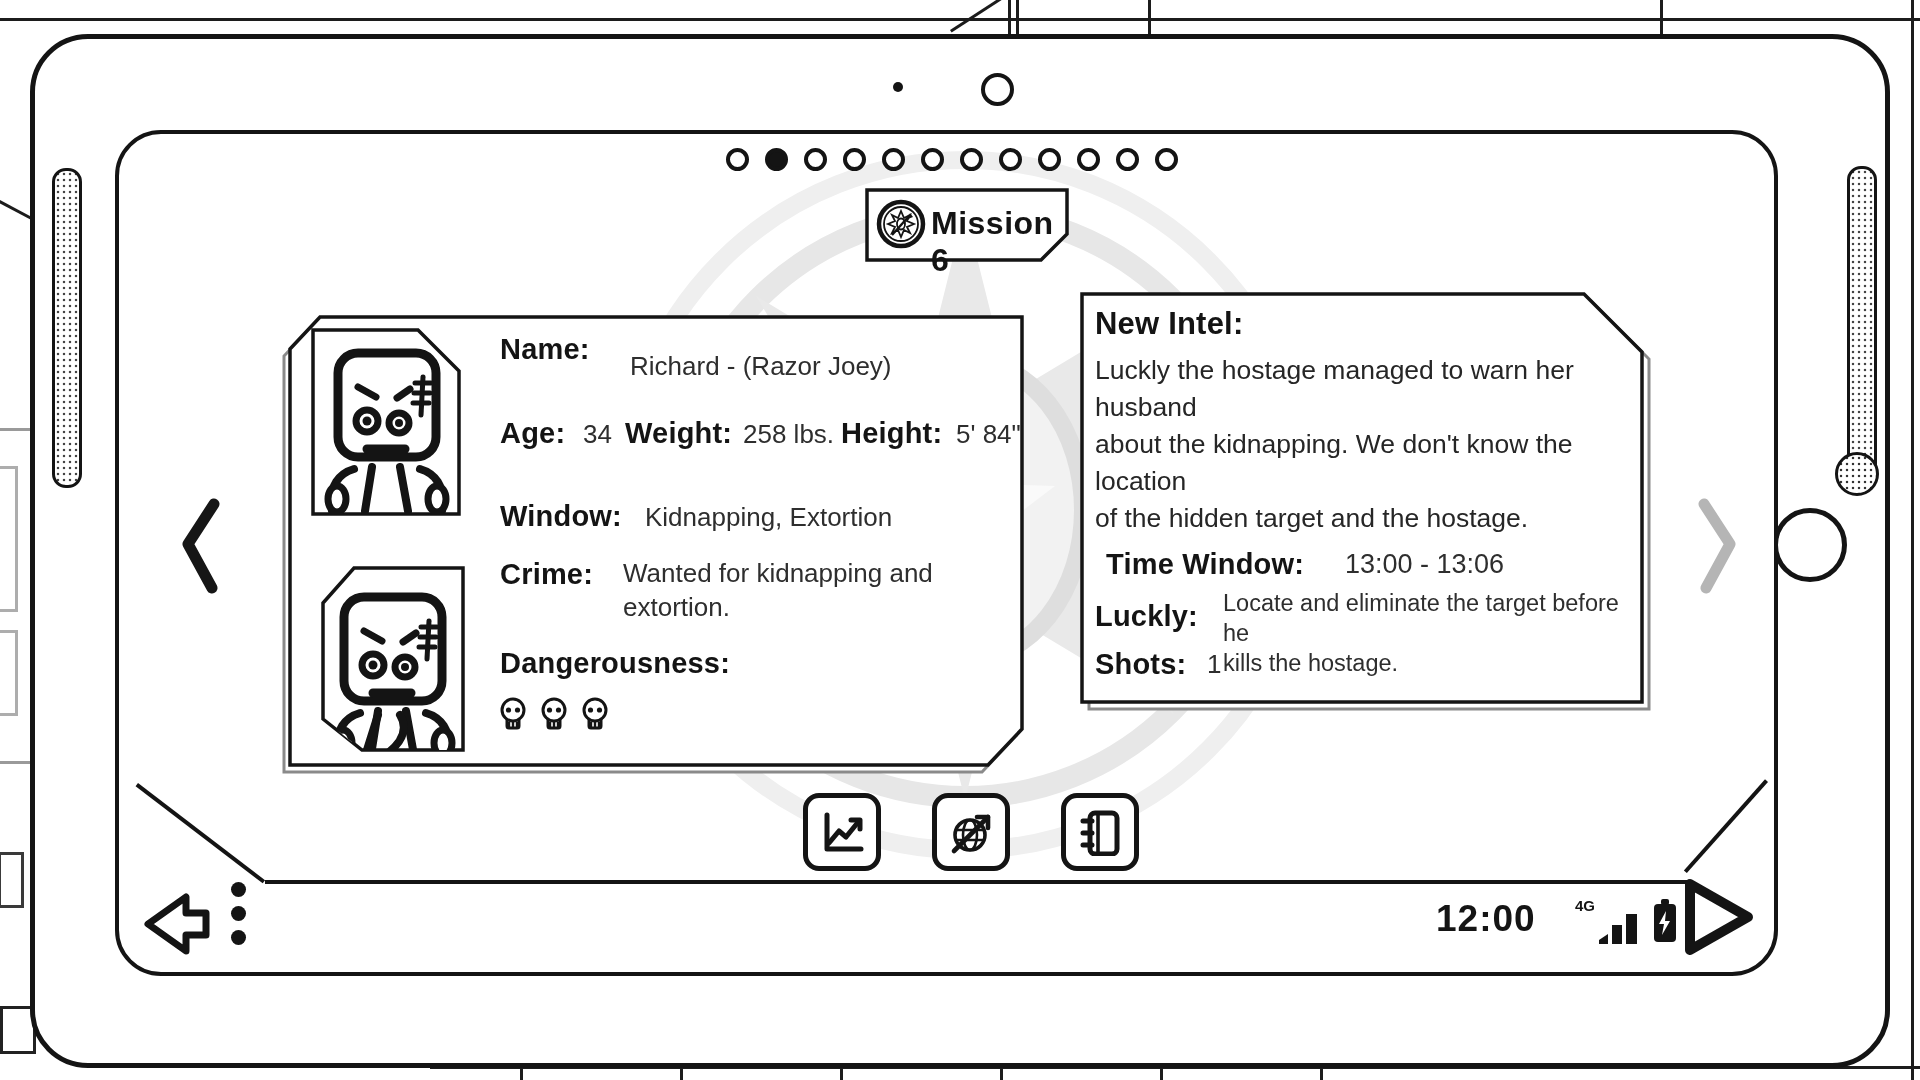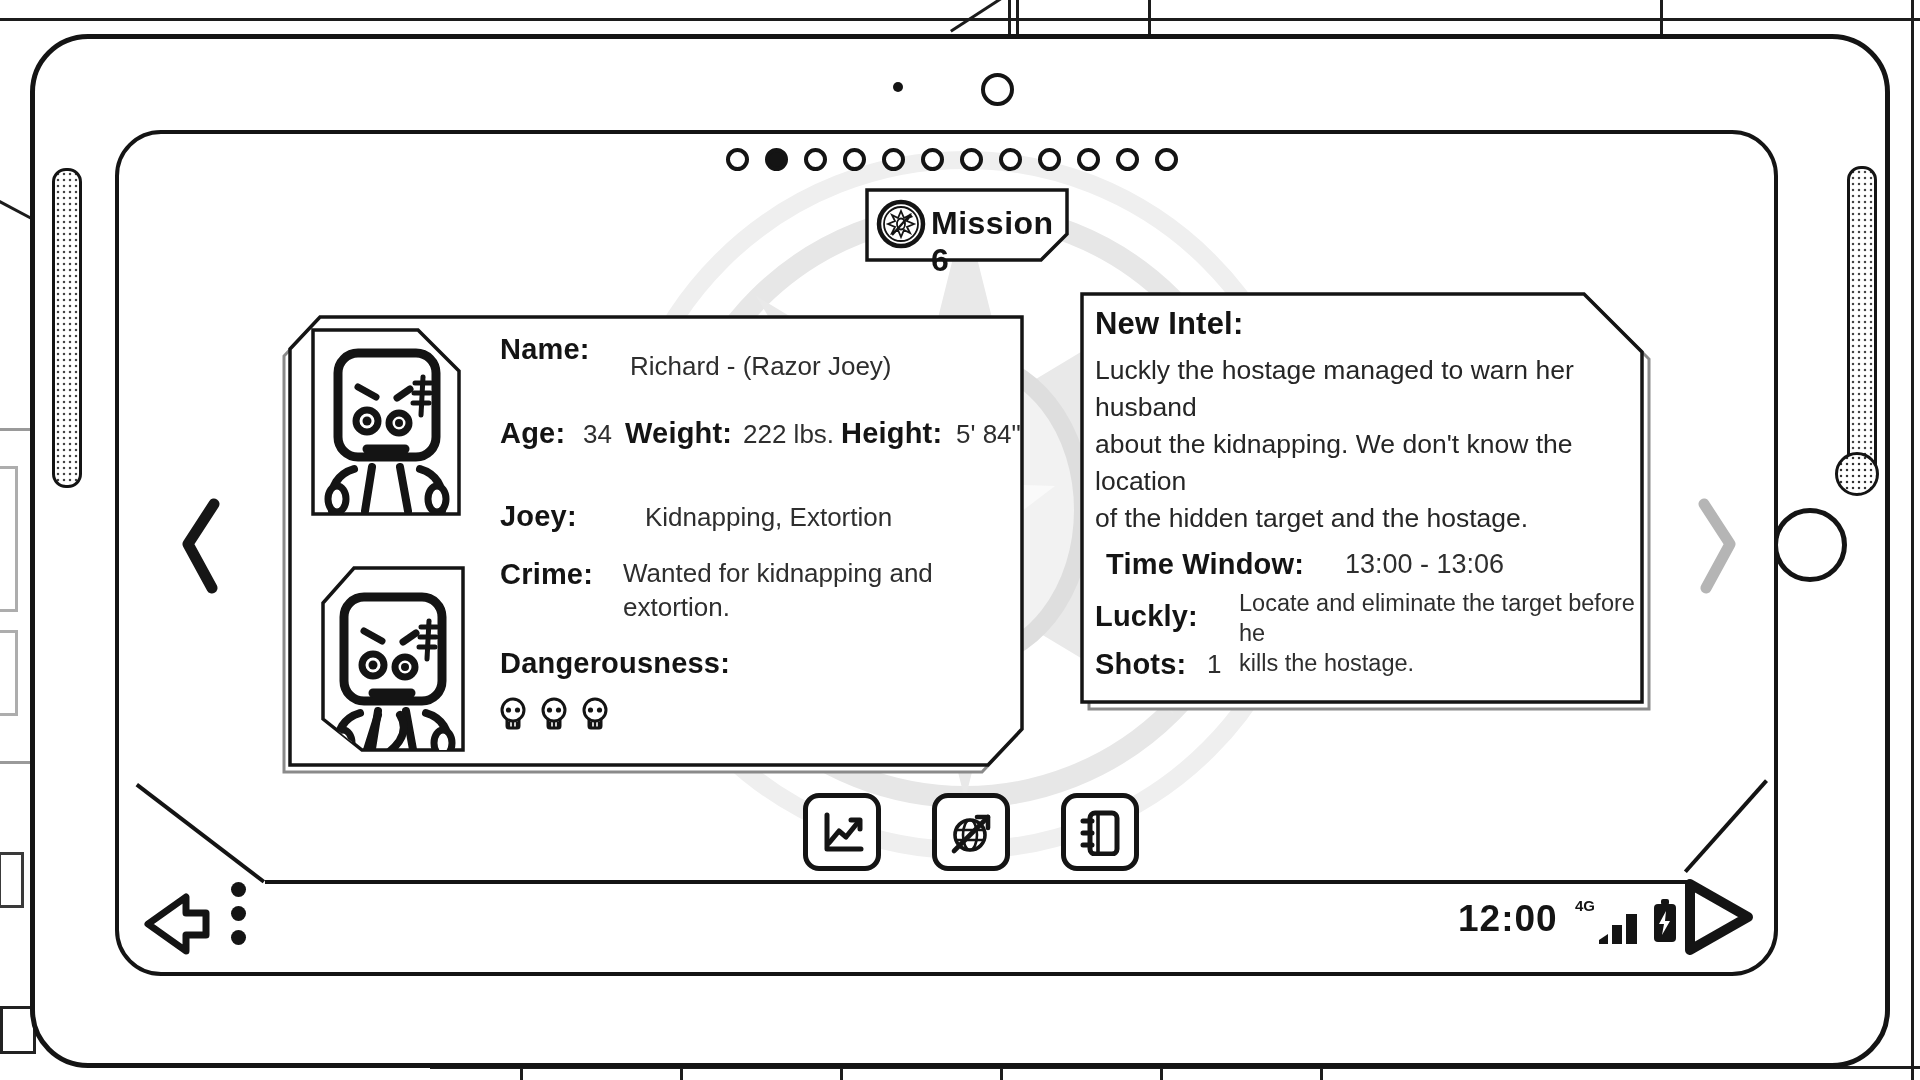--- a/index.html
+++ b/index.html
@@ -43,21 +43,21 @@
   .skulls{position:absolute;display:flex;gap:11px;}
   
   .iconrow{position:absolute;left:684px;top:659px;display:flex;gap:51px;}
   .icon-btn{width:68px;height:68px;border:5px solid #141414;border-radius:16px;background:#fff;
     display:flex;align-items:center;justify-content:center;cursor:pointer;}
   
   .nav-line{position:absolute;left:146px;top:746px;width:1424px;height:4px;background:#141414;}
   .diag{position:absolute;height:4px;background:#141414;transform-origin:0 0;}
   .kebab{position:absolute;left:112px;top:748px;}
   .kebab i{display:block;width:15px;height:15px;background:#141414;border-radius:50%;margin-bottom:9px;}
-  .time{position:absolute;left:1317px;top:764px;font-size:37px;font-weight:700;letter-spacing:1px;margin-left:22px;}
+  .time{position:absolute;left:1317px;top:764px;font-size:37px;font-weight:700;letter-spacing:1px;}
   .net{position:absolute;left:1456px;top:763px;font-size:15px;font-weight:700;}
   .backbtn{position:absolute;left:21px;top:757px;cursor:pointer;}
   .playbtn{position:absolute;left:1561px;top:742px;cursor:pointer;}
 </style>
 </head>
 <body>
 
 <div class="stage">
 
   <div class="sk" style="left:0;top:18px;width:1920px;height:3px;"></div>
@@ -202,25 +202,25 @@
           </g>
         </svg>
       </div>
 
       <span class="lbl" style="left:212px;top:18px;">Name:</span>
       <span class="val" style="left:342px;top:36px;">Richard - (Razor Joey)</span>
 
       <span class="lbl" style="left:212px;top:102px;">Age:</span>
       <span class="val" style="left:283px;top:104px;margin-left:12px;">34</span>
       <span class="lbl" style="left:337px;top:102px;">Weight:</span>
-      <span class="val" style="left:455px;top:104px;">222 lbs.</span>
+      <span class="val" style="left:455px;top:104px;">258 lbs.</span>
       <span class="lbl" style="left:553px;top:102px;">Height:</span>
       <span class="val" style="left:668px;top:104px;">5' 84"</span>
 
-      <span class="lbl" style="left:212px;top:185px;">Joey:</span>
+      <span class="lbl" style="left:212px;top:185px;">Window:</span>
       <span class="val" style="left:357px;top:187px;">Kidnapping, Extortion</span>
 
       <span class="lbl" style="left:212px;top:243px;">Crime:</span>
       <span class="val" style="left:335px;top:241px;line-height:34px;">Wanted for kidnapping and
 extortion.</span>
 
       <span class="lbl" style="left:212px;top:332px;">Dangerousness:</span>
       <div class="skulls" style="left:210px;top:382px;">
         <svg width="30" height="34" viewBox="0 0 30 34">
             <use href="#skull"></use>
@@ -241,21 +241,21 @@
       </svg>
       <span class="lbl" style="left:15px;top:14px;font-size:31px;">New Intel:</span>
       <span class="val" style="left:15px;top:60px;font-size:26.5px;line-height:37px;color:#262626;">Luckly the hostage managed to warn her husband
 about the kidnapping. We don't know the location
 of the hidden target and the hostage.</span>
 
       <span class="lbl" style="left:15px;top:256px;margin-left:11px;">Time Window:</span>
       <span class="val" style="left:265px;top:257px;font-size:27px;">13:00 - 13:06</span>
 
       <span class="lbl" style="left:15px;top:308px;">Luckly:</span>
-      <span class="val" style="left:143px;top:296px;font-size:23.5px;line-height:30px;margin-left:16px;">Locate and eliminate the target before he
+      <span class="val" style="left:143px;top:296px;font-size:23.5px;line-height:30px;">Locate and eliminate the target before he
 kills the hostage.</span>
 
       <span class="lbl" style="left:15px;top:356px;">Shots:</span>
       <span class="val" style="left:127px;top:357px;">1</span>
     </div>
 
     <div class="iconrow">
       <div class="icon-btn">
         <svg width="48" height="48" viewBox="0 0 48 48" fill="none" stroke="#141414" stroke-linecap="round" stroke-linejoin="round">
           <polyline points="9,7 9,41 43,41" stroke-width="5"></polyline>

